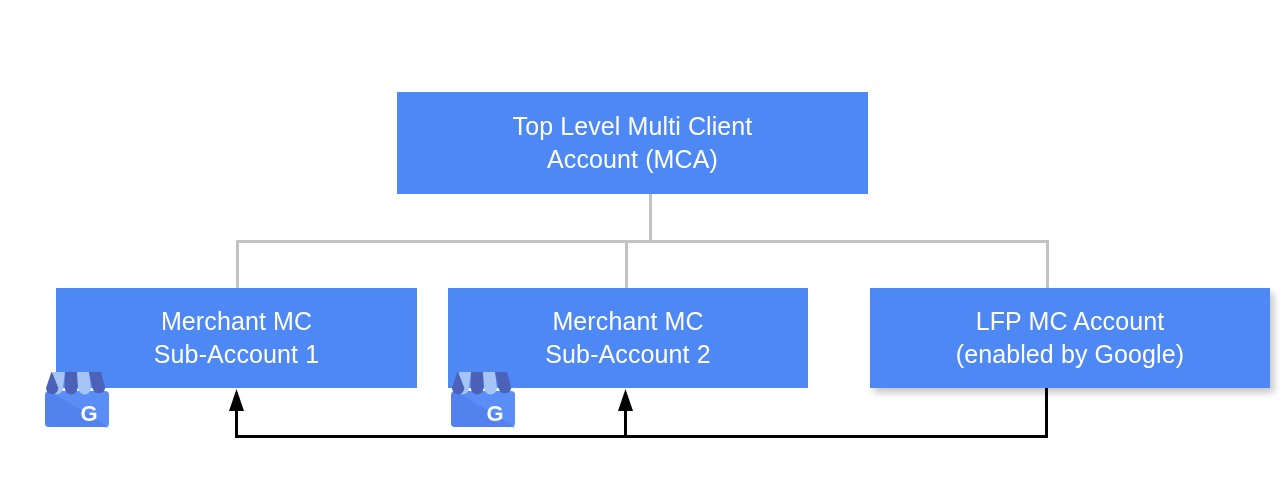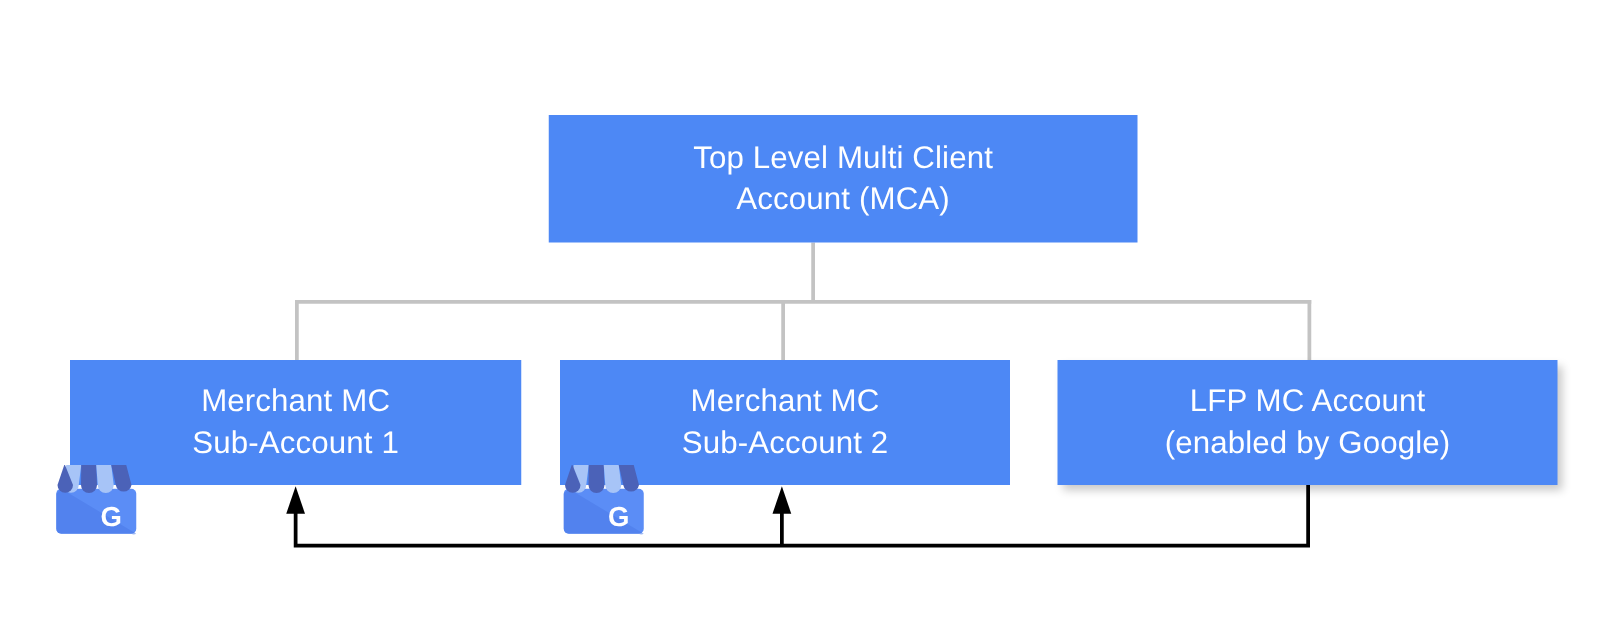--- a/index.html
+++ b/index.html
@@ -27,39 +27,39 @@
     text-align: center;
     color: #ffffff;
     font-size: 25px;
     line-height: 33px;
     font-weight: 400;
     letter-spacing: 0.1px;
     white-space: pre-line;
     z-index: 3;
   }
   #node-top {
-    left: 439px;
+    left: 397px;
     top: 92px;
     width: 471px;
     height: 102px;
   }
   #node-sub1 {
     left: 56px;
     top: 288px;
     width: 361px;
     height: 100px;
   }
   #node-sub2 {
     left: 448px;
     top: 288px;
     width: 360px;
     height: 100px;
   }
   #node-lfp {
-    left: 846px;
+    left: 870px;
     top: 288px;
     width: 400px;
     height: 100px;
     box-shadow: 4px 5px 7px rgba(0,0,0,0.22);
   }
   .node-label {
     display: block;
     width: 100%;
     white-space: pre-line;
   }

